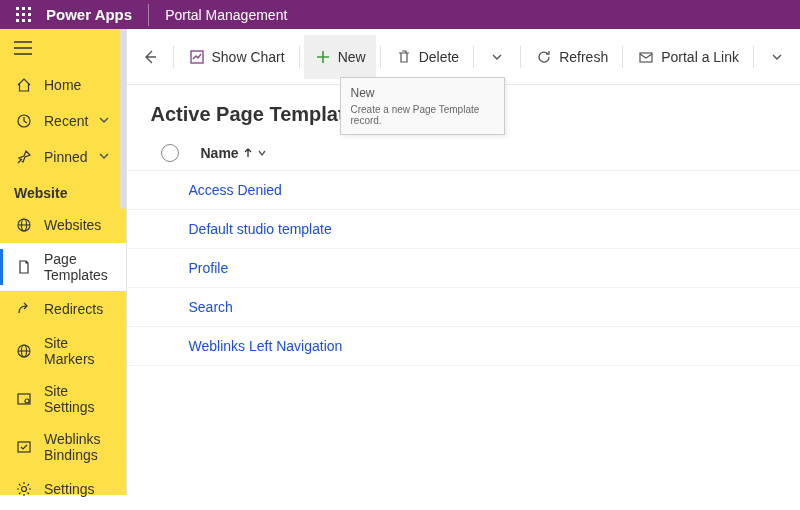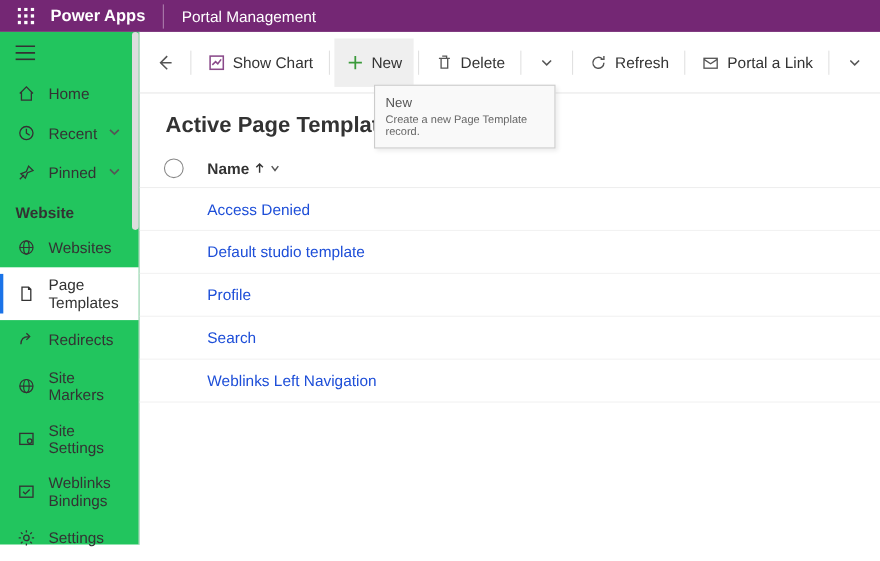--- a/index.html
+++ b/index.html
@@ -4,39 +4,39 @@
 <style>
   * { box-sizing: border-box; margin: 0; padding: 0; }
   body { font-family: "Segoe UI", Arial, sans-serif; font-size: 14px; color: #333; width: 800px; height: 510px; overflow: hidden; background: #fff; }
   .topbar { background: #742774; color: #fff; height: 29px; display: flex; align-items: center; padding: 0 8px; }
   .waffle { width: 32px; height: 32px; display: flex; align-items: center; justify-content: center; }
   .waffle svg { fill: #fff; }
   .brand { font-weight: 600; font-size: 15px; margin-left: 6px; }
   .top-divider { width: 1px; height: 22px; background: rgba(255,255,255,0.4); margin: 0 16px; }
   .app-title { font-size: 14px; font-weight: 400; }
   .shell { display: flex; height: 466px; }
-  .sidebar { width: 185px; background: #22c55e; border-right: 1px solid #e1e1e1; display: flex; flex-direction: column; position: relative; }
+  .sidebar { width: 185px; background: #fde047; border-right: 1px solid #e1e1e1; display: flex; flex-direction: column; position: relative; }
   .sidebar-scroll { width: 6px; background: #ddd; position: absolute; right: 0; top: 0; height: 180px; border-radius: 3px; }
   .hamburger { padding: 12px 14px; }
   .nav-item { display: flex; align-items: center; padding: 8px 14px; cursor: pointer; position: relative; }
   .nav-item .icon { width: 20px; height: 20px; display: flex; align-items: center; justify-content: center; margin-right: 10px; }
   .nav-item .lbl { flex: 1; }
   .nav-item .chev { width: 14px; height: 14px; }
   .nav-section { font-weight: 600; padding: 10px 14px 6px 14px; font-size: 14px; }
   .nav-item.active { background: #fff; }
   .nav-item.active::before { content: ""; position: absolute; left: 0; top: 6px; bottom: 6px; width: 3px; background: #1a73e8; }
   .main { flex: 1; display: flex; flex-direction: column; position: relative; }
   .cmdbar { height: 56px; display: flex; align-items: center; border-bottom: 1px solid #e8e8e8; padding: 0 4px; }
   .cmd { display: flex; align-items: center; padding: 0 10px; height: 44px; cursor: pointer; white-space: nowrap; }
   .cmd.hover { background: #efefef; }
   .cmd .icon { width: 18px; height: 18px; margin-right: 6px; display: flex; align-items: center; justify-content: center; }
   .cmd.iconbtn .icon { margin-right: 0; }
   .cmd-sep { width: 1px; height: 22px; background: #e1e1e1; margin: 0 4px; }
   .page-title { font-size: 20px; font-weight: 600; padding: 18px 24px 10px 24px; }
-  .grid-header { display: flex; align-items: center; padding: 8px 16px; border-bottom: 1px solid #eee; }
+  .grid-header { display: flex; align-items: center; padding: 8px 28px; border-bottom: 1px solid #eee; }
   .selcircle { width: 18px; height: 18px; border: 1px solid #888; border-radius: 50%; margin-right: 22px; margin-left: 6px; }
   .colhead { font-weight: 600; display: flex; align-items: center; gap: 4px; }
   .row { display: flex; align-items: center; padding: 11px 16px; border-bottom: 1px solid #f2f2f2; }
   .row-spacer { width: 46px; }
   .row-link { color: #1d4ed8; cursor: pointer; }
   .tooltip { position: absolute; top: 48px; left: 213px; background: #f9f9f9; border: 1px solid #ccc; padding: 8px 10px; width: 165px; box-shadow: 2px 2px 4px rgba(0,0,0,0.08); z-index: 10; }
   .tooltip-title { font-size: 12px; color: #555; margin-bottom: 4px; }
   .tooltip-body { font-size: 10px; color: #666; }
   svg { display: block; }
 </style>

